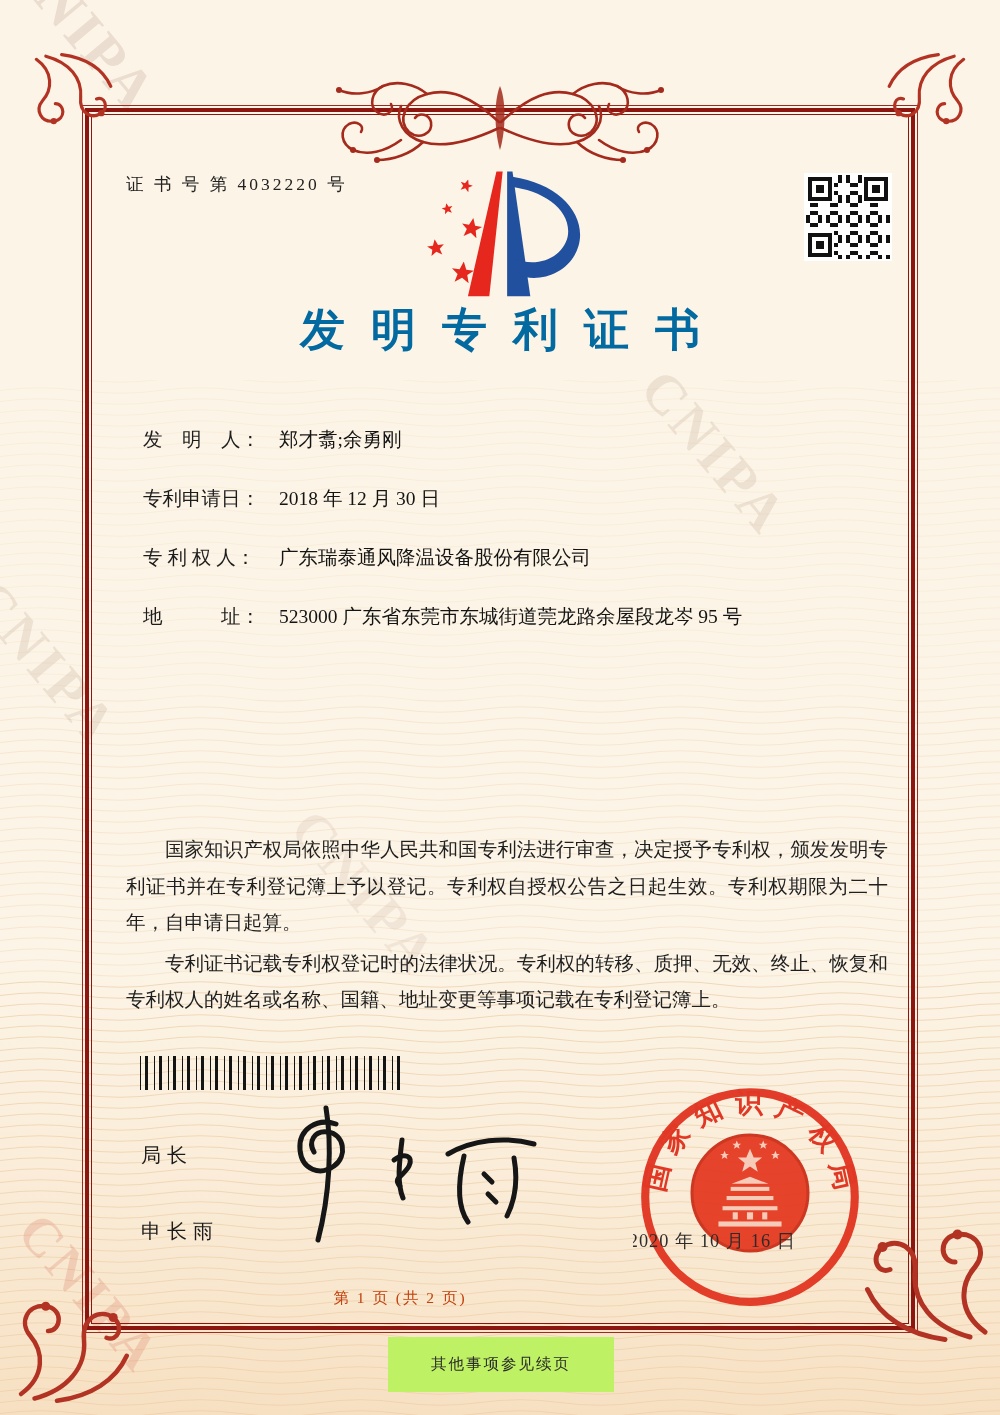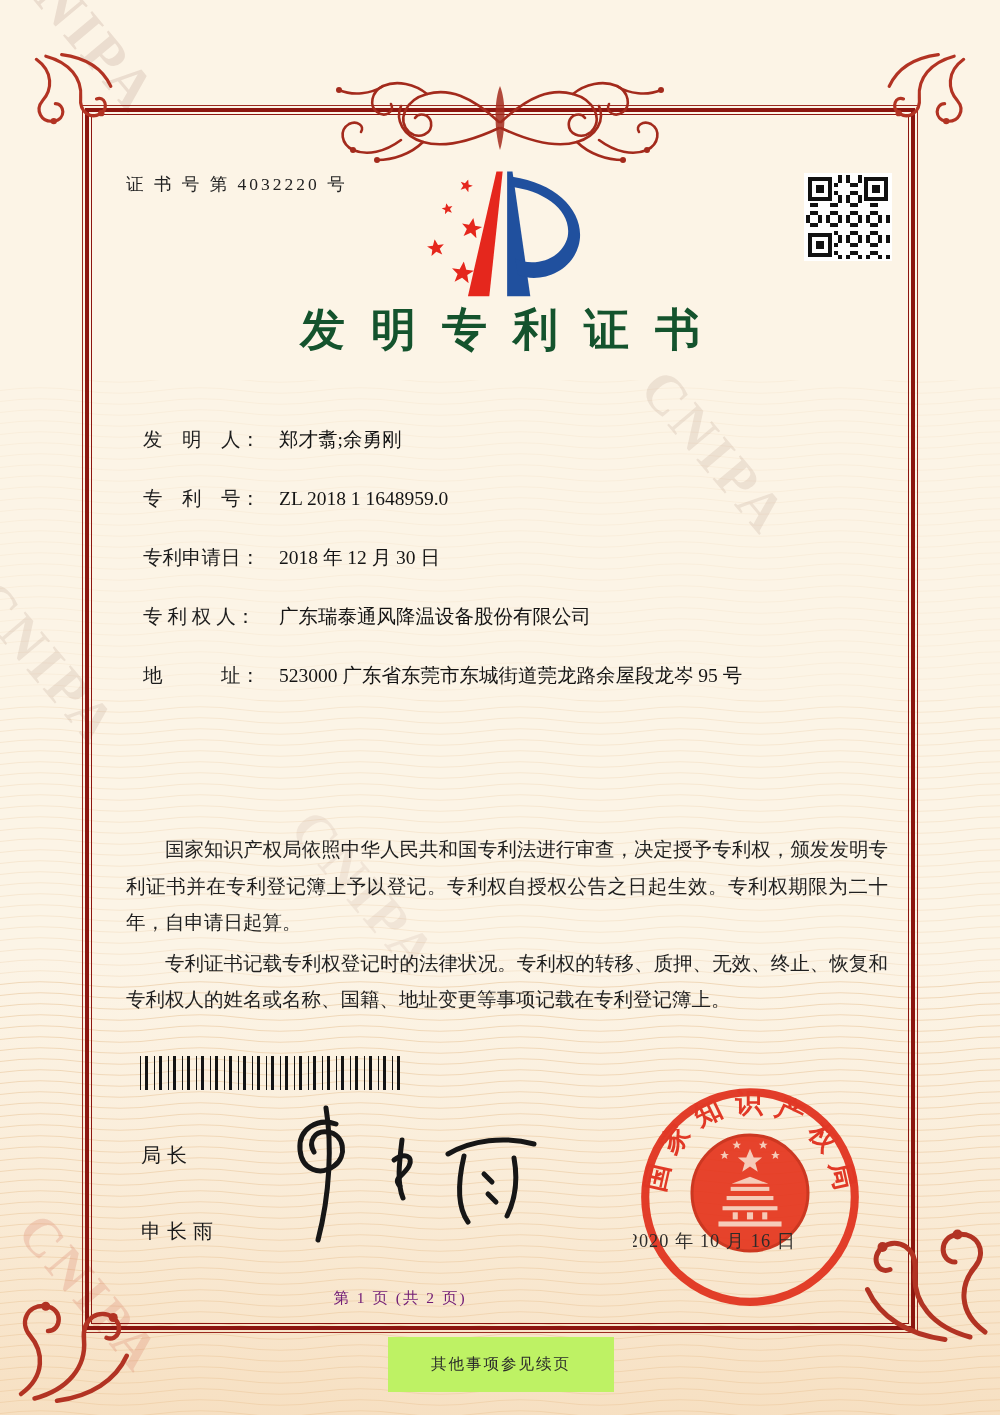--- a/index.html
+++ b/index.html
@@ -30,40 +30,40 @@
     border:1px solid #8c150f;
   }
   #corner-ornaments,#top-ornament{position:absolute;left:0;top:0;z-index:3;}
   
   .content{position:absolute;left:0;top:0;width:1000px;height:1415px;z-index:4;}
   .cert-no{position:absolute;left:126px;top:172px;font-size:17.5px;letter-spacing:3px;color:#222;}
   #logo{position:absolute;left:402px;top:163px;}
   #qr{position:absolute;left:804px;top:173px;}
   .title{
     position:absolute;left:0;top:300px;width:1000px;text-align:center;
-    font-size:45px;font-weight:600;letter-spacing:26px;text-indent:26px;color:#14532d;
+    font-size:45px;font-weight:600;letter-spacing:26px;text-indent:26px;color:#0369a1;
   }
   .fields{position:absolute;left:143px;top:426px;width:740px;font-size:19.5px;}
   .field-row{position:relative;height:59px;white-space:nowrap;}
   .field-label{display:inline-block;min-width:136px;color:#1d1d1d;}
   .field-value{color:#141414;}
   .pair2{position:absolute;left:337px;top:0;}
   .paras{
     position:absolute;left:122px;top:828px;width:770px;
     font-size:19.5px;line-height:36.5px;text-align:justify;color:#1f1f1f;
   }
   .paras p{margin:4px;text-indent:2em;}
   #barcode{position:absolute;left:140px;top:1056px;}
   .signer-title{position:absolute;left:141px;top:1142px;font-size:20px;letter-spacing:6px;}
   .signer-name{position:absolute;left:141px;top:1190px;font-size:20px;letter-spacing:6px;margin-top:28px;}
   #signature{position:absolute;left:252px;top:1102px;}
   #seal{position:absolute;left:633px;top:1078px;mix-blend-mode:multiply;}
   .page-num{
     position:absolute;left:0;top:1288px;width:800px;text-align:center;
-    font-size:15.5px;letter-spacing:2px;color:#701a75;
+    font-size:15.5px;letter-spacing:2px;color:#c2410c;
   }
   .cont-box{
     position:absolute;left:388px;top:1337px;width:226px;height:55px;z-index:6;
     background:#bef264;display:flex;align-items:center;justify-content:center;text-align:center;
   }
   .cont-box span{font-size:15.5px;letter-spacing:2px;color:#2a2a2a;}
 </style>
 </head>
 <body>
 
@@ -272,23 +272,20 @@
     </g>
   </svg>
 
   <div class="title">发明专利证书</div>
 
   <div class="fields">
     <div class="field-row">
       <span class="field-label">发　明　人：</span><span class="field-value">郑才翥;余勇刚</span>
     </div>
     <div class="field-row">
-      <span class="field-label">专　利　号：</span><span class="field-value">ZL 2018 1 1648959.0</span>
-    </div>
-    <div class="field-row">
       <span class="field-label">专利申请日：</span><span class="field-value">2018 年 12 月 30 日</span>
     </div>
     <div class="field-row">
       <span class="field-label">专 利 权 人：</span><span class="field-value">广东瑞泰通风降温设备股份有限公司</span>
     </div>
     <div class="field-row">
       <span class="field-label">地　　　址：</span><span class="field-value">523000 广东省东莞市东城街道莞龙路余屋段龙岑 95 号</span>
     </div>
   </div>
 

